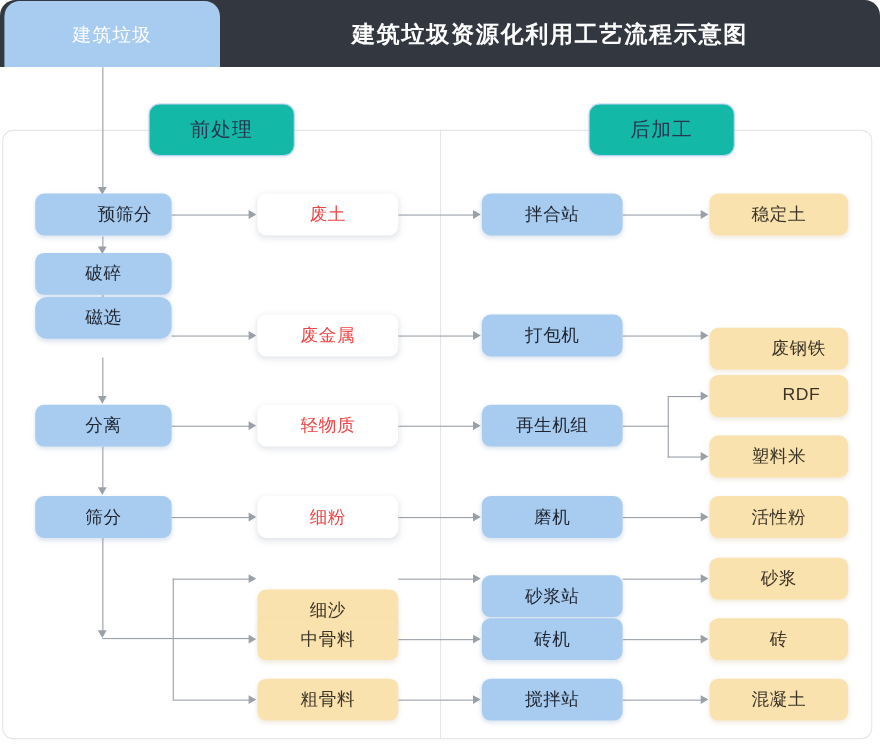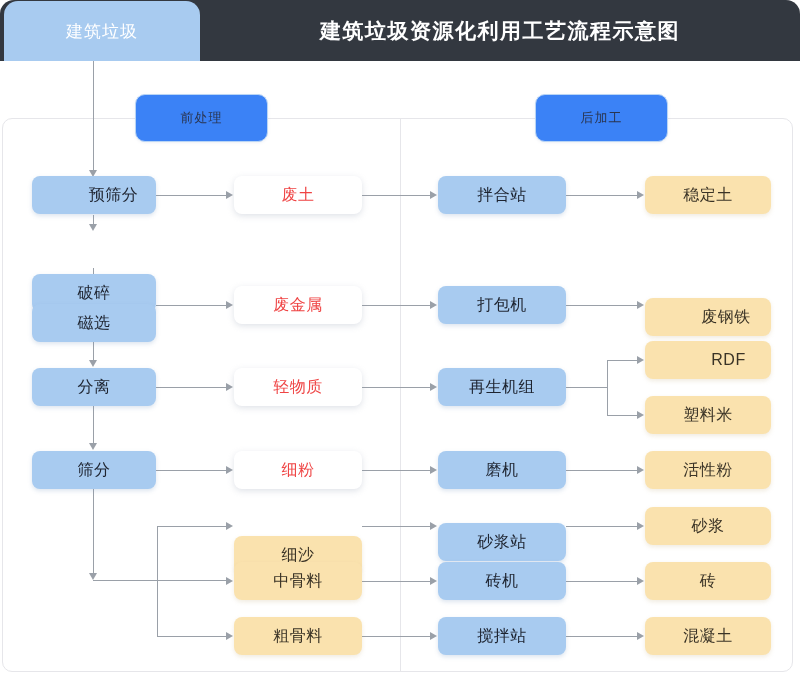--- a/index.html
+++ b/index.html
@@ -66,28 +66,28 @@
     position: absolute;
     left: 400px; top: 118px;
     width: 1px; height: 554px;
     background: #e6e6ea;
   }
 
   
   .section-pill {
     position: absolute;
     height: 46px;
-    background: #3b82f6;
+    background: #14b8a6;
     border: 1px solid #b9d5f5;
     border-radius: 10px;
     display: flex;
     align-items: center;
     justify-content: center;
     color: #2a3550;
-    font-size: 13px;
+    font-size: 18px;
     letter-spacing: 1px;
     box-shadow: 0 1px 3px rgba(120,140,180,.13);
   }
   #pill-pre  { left: 135px; top: 94px; width: 131px; }
   #pill-post { left: 535px; top: 94px; width: 131px; }
 
   
   .node {
     position: absolute;
     height: 38px;
@@ -238,22 +238,22 @@
   <div class="conn h" style="left:566px; top:526px; width:72px;"></div>
   <div class="arrow-r" style="left:637px; top:522px;"></div>
 
   <div class="conn h" style="left:566px; top:581px; width:72px;"></div>
   <div class="arrow-r" style="left:637px; top:577px;"></div>
 
   <div class="conn h" style="left:566px; top:636px; width:72px;"></div>
   <div class="arrow-r" style="left:637px; top:632px;"></div>
 
   <div class="node blue col1" style="top:176px;padding-left:39px;">预筛分</div>
-  <div class="node blue col1" style="top:230px;margin-top:44px;">破碎</div>
-  <div class="node blue col1" style="top:304px;">磁选</div>
+  <div class="node blue col1" style="top:230px;">破碎</div>
+  <div class="node blue col1" style="top:270px;border-radius:11px;">磁选</div>
   <div class="node blue col1" style="top:368px;">分离</div>
   <div class="node blue col1" style="top:451px;">筛分</div>
 
   <div class="node white col2" style="top:176px;">废土</div>
   <div class="node white col2" style="top:286px;">废金属</div>
   <div class="node white col2" style="top:368px;">轻物质</div>
   <div class="node white col2" style="top:451px;">细粉</div>
   <div class="node yellow col2" style="top:507px;margin-top:29px;">细沙</div>
   <div class="node yellow col2" style="top:562px;">中骨料</div>
   <div class="node yellow col2" style="top:617px;">粗骨料</div>

